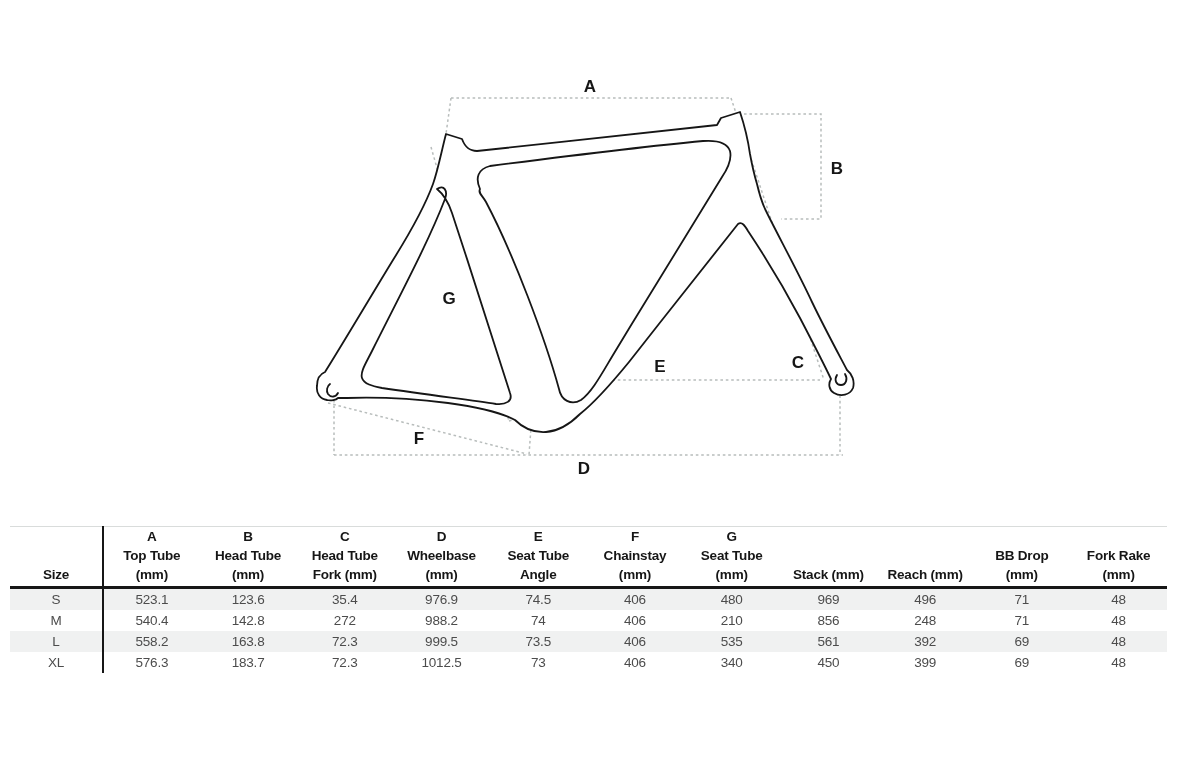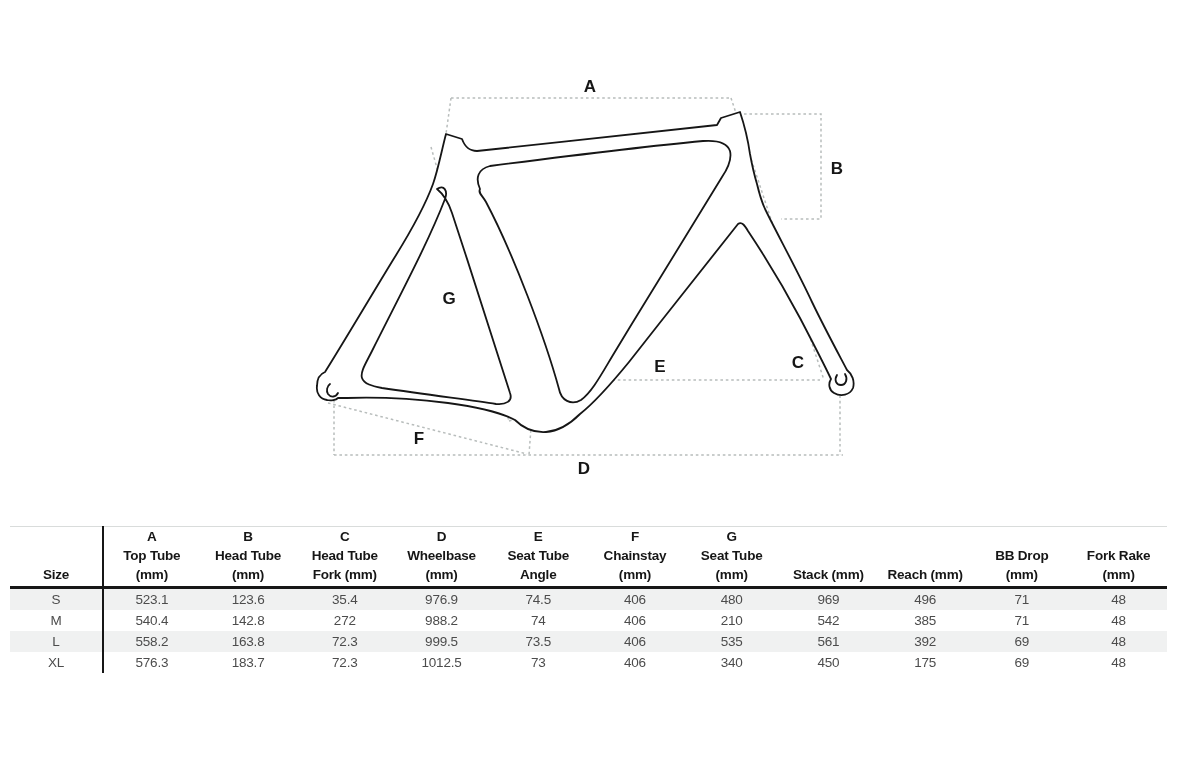--- a/index.html
+++ b/index.html
@@ -219,22 +219,22 @@
     </tr>
     <tr>
       <td>M</td>
       <td>540.4</td>
       <td>142.8</td>
       <td>272</td>
       <td>988.2</td>
       <td>74</td>
       <td>406</td>
       <td>210</td>
-      <td>542</td>
-      <td>385</td>
+      <td>856</td>
+      <td>248</td>
       <td>71</td>
       <td>48</td>
     </tr>
     <tr>
       <td>L</td>
       <td>558.2</td>
       <td>163.8</td>
       <td>72.3</td>
       <td>999.5</td>
       <td>73.5</td>
@@ -248,18 +248,18 @@
     <tr>
       <td>XL</td>
       <td>576.3</td>
       <td>183.7</td>
       <td>72.3</td>
       <td>1012.5</td>
       <td>73</td>
       <td>406</td>
       <td>340</td>
       <td>450</td>
-      <td>175</td>
+      <td>399</td>
       <td>69</td>
       <td>48</td>
     </tr>
   </tbody>
 </table>
 
 </body></html>

